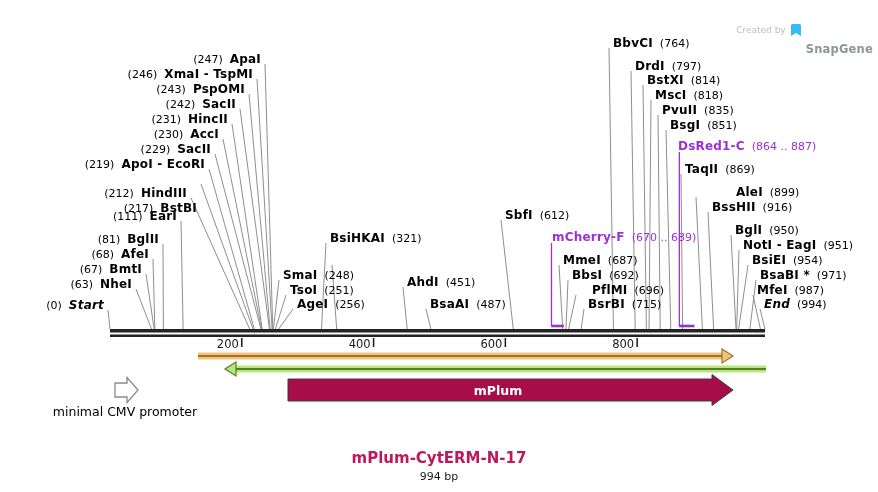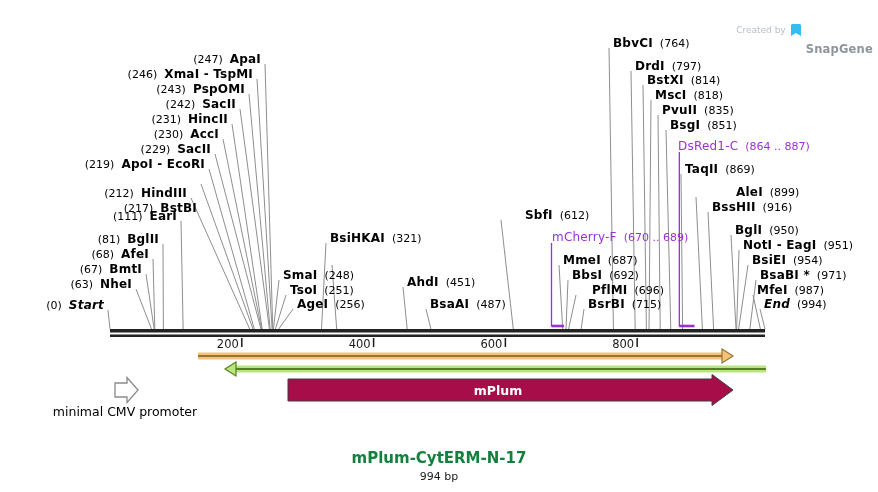--- a/index.html
+++ b/index.html
@@ -7,26 +7,26 @@
          font-family:"DejaVu Sans","Liberation Sans",sans-serif;}
   #map-svg{position:absolute;left:0;top:0;}
   #labels{position:absolute;left:0;top:0;width:878px;height:492px;pointer-events:none;}
   .site-label{position:absolute;white-space:nowrap;line-height:14px;color:#000;pointer-events:auto;}
   .site-label .nm{font-weight:bold;font-size:12px;letter-spacing:0.2px;}
   .site-label .pos{font-size:11px;}
   .site-label.alignL .nm{margin-right:7px;}
   .site-label.alignR .pos{margin-right:7px;}
   .site-label.terminus .nm{font-style:italic;}
   .site-label.primer{}
-  .site-label.primer .nm{font-weight:normal;font-size:12px;}
+  .site-label.primer .nm{font-weight:bold;font-size:12px;}
   .site-label.primer .pos{font-size:11px;}
   #promoter-label{position:absolute;left:40px;top:404px;width:170px;text-align:center;
       font-size:12.5px;color:#000;}
   #footer{position:absolute;left:0;top:449px;width:878px;text-align:center;}
-  #plasmid-title{font-size:15px;font-weight:bold;color:#15803d;}
+  #plasmid-title{font-size:15px;font-weight:bold;color:#be185d;}
   #plasmid-length{font-size:11px;color:#1a1a1a;margin-top:3px;}
   #credit{position:absolute;top:3px;right:5px;display:flex;align-items:center;gap:4px;}
   #credit .createdby{font-size:9px;color:#b9bfc5;}
   #credit .brand{font-size:11.5px;font-weight:bold;color:#8d959c;letter-spacing:0.2px;margin-top:39px;}
 </style>
 </head>
 <body>
 
 <div id="stage">
 
@@ -120,21 +120,21 @@
       <div class="site-label alignR" style="right: 667px; top: 141px;"><span class="pos">(229)</span><span class="nm">SacII</span></div>
       <div class="site-label alignR" style="right: 673px; top: 156px;"><span class="pos">(219)</span><span class="nm">ApoI - EcoRI</span></div>
       <div class="site-label alignR" style="right: 681px; top: 171px; margin-top: 29px;"><span class="pos">(217)</span><span class="nm">BstBI</span></div>
       <div class="site-label alignR" style="right: 691px; top: 185px;"><span class="pos">(212)</span><span class="nm">HindIII</span></div>
       <div class="site-label alignR" style="right: 701px; top: 208px;"><span class="pos">(111)</span><span class="nm">EarI</span></div>
       <div class="site-label alignR" style="right: 719px; top: 231px;"><span class="pos">(81)</span><span class="nm">BglII</span></div>
       <div class="site-label alignR" style="right: 729px; top: 246px;"><span class="pos">(68)</span><span class="nm">AfeI</span></div>
       <div class="site-label alignR" style="right: 736px; top: 261px;"><span class="pos">(67)</span><span class="nm">BmtI</span></div>
       <div class="site-label alignR" style="right: 746px; top: 276px;"><span class="pos">(63)</span><span class="nm">NheI</span></div>
       <div class="site-label alignR terminus" style="right: 774px; top: 297px;"><span class="pos">(0)</span><span class="nm">Start</span></div>
-      <div class="site-label alignL" style="left: 505px; top: 207px; margin-left: 20px;"><span class="nm">SbfI</span><span class="pos">(612)</span></div>
+      <div class="site-label alignL" style="left: 505px; top: 207px;"><span class="nm">SbfI</span><span class="pos">(612)</span></div>
       <div class="site-label alignL" style="left: 330px; top: 230px;"><span class="nm">BsiHKAI</span><span class="pos">(321)</span></div>
       <div class="site-label alignL" style="left: 283px; top: 267px;"><span class="nm">SmaI</span><span class="pos">(248)</span></div>
       <div class="site-label alignL" style="left: 407px; top: 274px;"><span class="nm">AhdI</span><span class="pos">(451)</span></div>
       <div class="site-label alignL" style="left: 290px; top: 282px;"><span class="nm">TsoI</span><span class="pos">(251)</span></div>
       <div class="site-label alignL" style="left: 297px; top: 296px;"><span class="nm">AgeI</span><span class="pos">(256)</span></div>
       <div class="site-label alignL" style="left: 430px; top: 296px;"><span class="nm">BsaAI</span><span class="pos">(487)</span></div>
       <div class="site-label alignL" style="left: 613px; top: 35px;"><span class="nm">BbvCI</span><span class="pos">(764)</span></div>
       <div class="site-label alignL" style="left: 635px; top: 58px;"><span class="nm">DrdI</span><span class="pos">(797)</span></div>
       <div class="site-label alignL" style="left: 647px; top: 72px;"><span class="nm">BstXI</span><span class="pos">(814)</span></div>
       <div class="site-label alignL" style="left: 655px; top: 87px;"><span class="nm">MscI</span><span class="pos">(818)</span></div>

